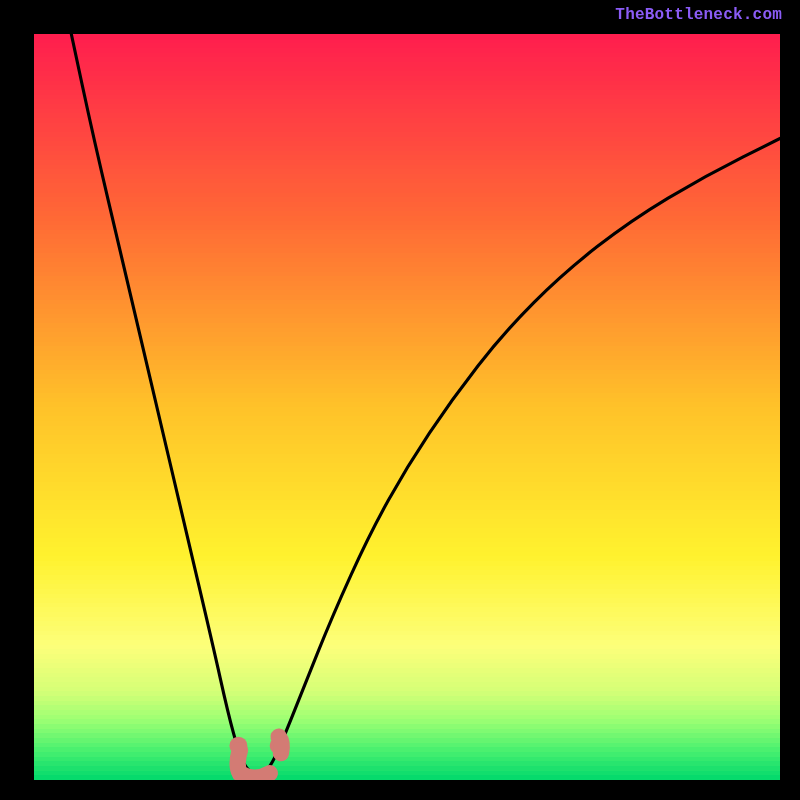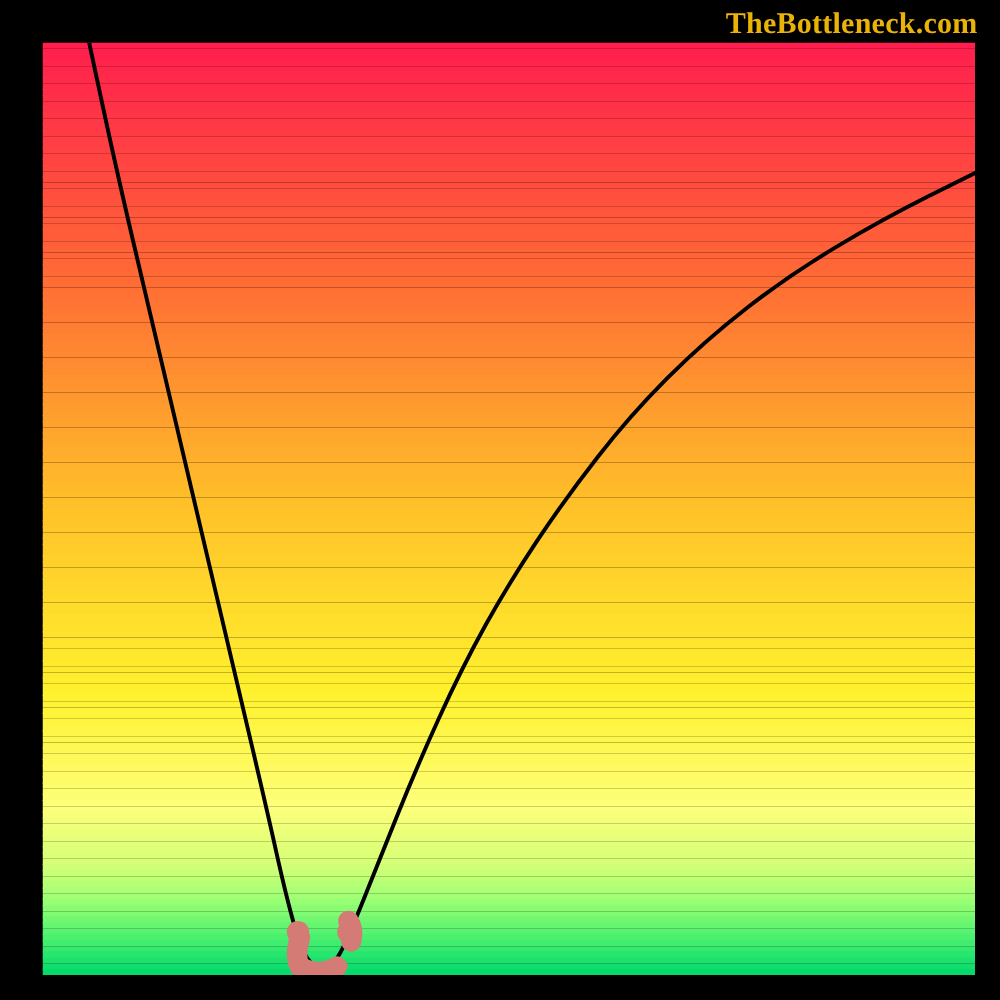--- a/index.html
+++ b/index.html
@@ -15,24 +15,24 @@
     left: 34px;
     top: 34px;
     width: 746px;
     height: 746px;
     overflow: hidden;
   }
   .watermark {
     position: absolute;
     top: 6px;
     right: 18px;
-    font-family: Liberation Serif, serif;
-    font-size: 24px;
+    font-family: Liberation Mono, monospace;
+    font-size: 16px;
     font-weight: 600;
-    color: #eab308;
+    color: #8b5cf6;
     letter-spacing: 0.2px;
     z-index: 3;
   }
   .ribbon {
     position: absolute;
     left: 0;
     width: 100%;
     z-index: 0;
   }
   svg.curve {

